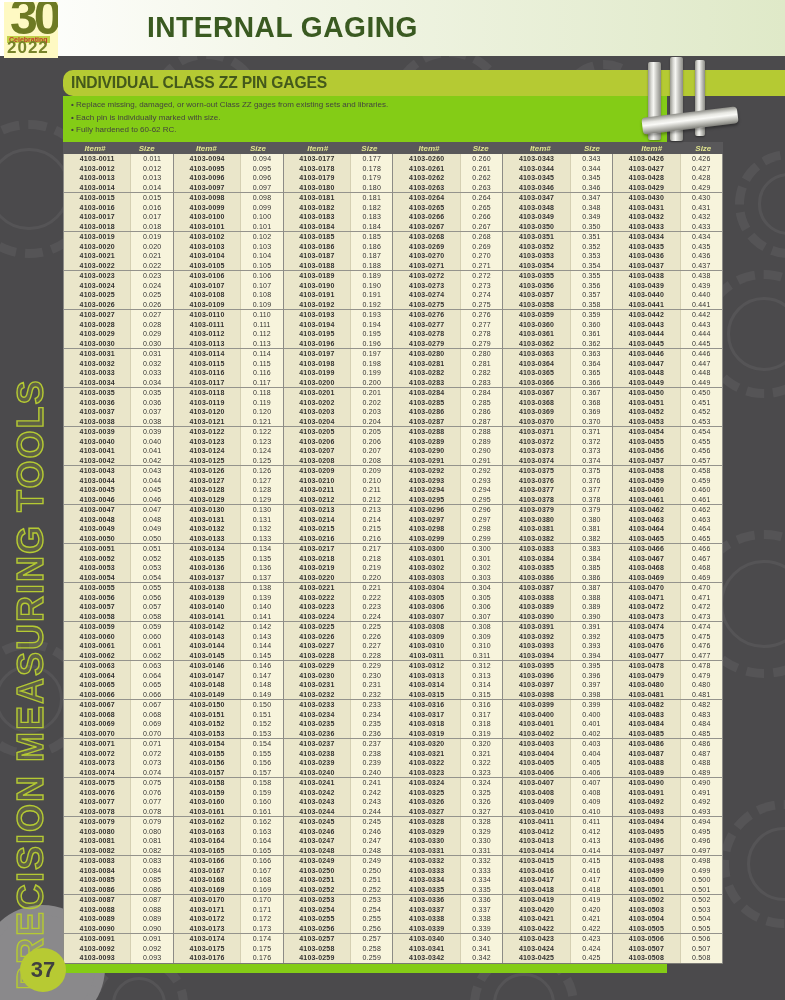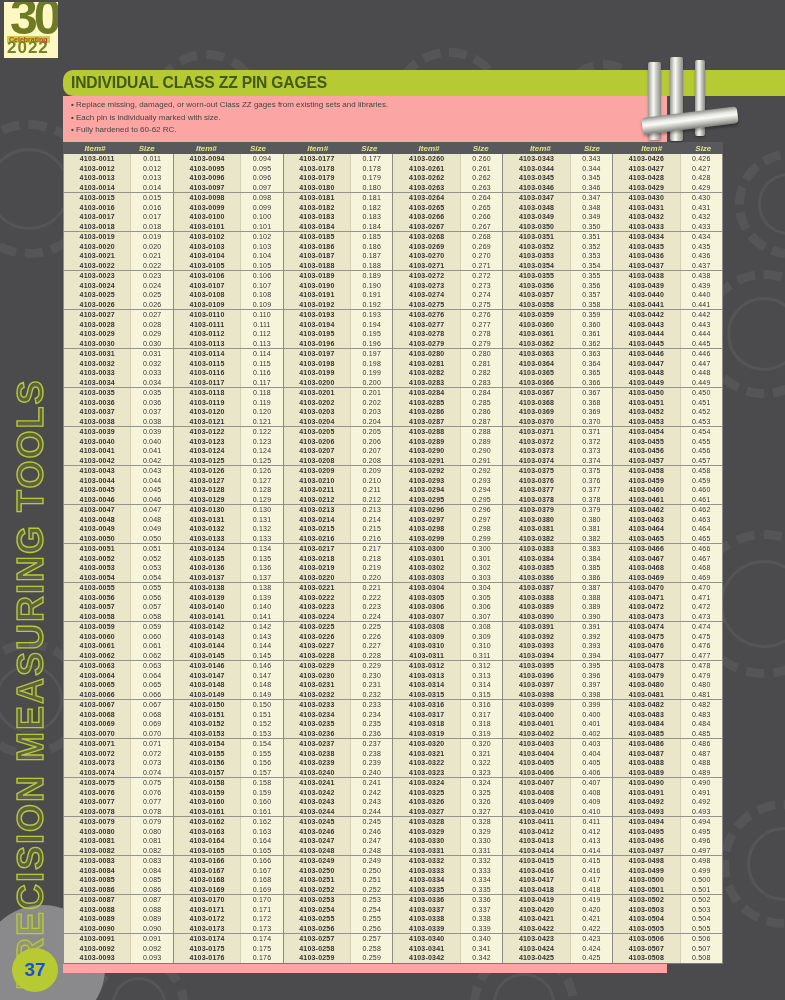--- a/index.html
+++ b/index.html
@@ -17,28 +17,28 @@
              color:#3a5a21;letter-spacing:.5px;transform:scaleX(.97);transform-origin:left;}
   .logo{position:absolute;left:4px;top:2px;width:54px;height:56px;background:#fef9c3;z-index:7;overflow:hidden;}
   .logo .n30{position:absolute;left:6px;top:-10px;font-size:50px;font-weight:bold;color:#6e7a24;line-height:1;letter-spacing:-4px;}
   .logo .celeb{position:absolute;left:3px;bottom:15px;font-size:7px;font-weight:bold;color:#c23a2c;
                background:rgba(183,202,51,.85);padding:0 2px;}
   .logo .year{position:absolute;left:3px;bottom:0px;font-size:17px;font-weight:bold;color:#77832a;letter-spacing:1px;}
   
   .sidetext{position:absolute;left:10px;top:386px;height:604px;writing-mode:vertical-rl;
             transform:rotate(180deg);font-size:36px;font-weight:bold;letter-spacing:2px;
             white-space:nowrap;color:rgba(181,202,51,.18);-webkit-text-stroke:1.4px #b5ca33;z-index:2;}
-  .pagebadge{position:absolute;left:12px;top:948px;width:46px;height:44px;border-radius:50%;
+  .pagebadge{position:absolute;left:20px;top:948px;width:46px;height:44px;border-radius:50%;
              background:#b7ca33;display:flex;align-items:center;justify-content:center;
-             font-size:19px;font-weight:bold;color:#1d4ed8;z-index:4;}
+             font-size:22px;font-weight:bold;color:#404040;z-index:4;}
   
   .sectionbar{position:absolute;left:63px;top:70px;width:756px;height:26px;background:#b5ca33;z-index:3;border-radius:10px;}
   .sectionbar .h{position:absolute;left:8px;top:3px;font-size:17px;font-weight:bold;color:#44591b;
                  letter-spacing:-.2px;transform:scaleX(.92);transform-origin:left;}
-  .creampanel{position:absolute;left:63px;top:96px;width:604px;height:877px;background:#fca5a5;z-index:3;}
+  .creampanel{position:absolute;left:63px;top:96px;width:604px;height:877px;background:#84cc16;z-index:3;}
   .bullets{position:absolute;top:3px;margin:0;padding:0;list-style:none;font-size:8px;color:#45443e;line-height:12.5px;}
   .bullets.left{left:8px;}
   .bullets.right{left:415px;}
   .bullets li::before{content:"•  ";font-weight:bold;}
   
   .thead{position:absolute;left:0px;top:46px;width:660px;height:12px;background:#59585a;display:flex;gap:8px;}
   .thead .hg{flex:1;display:flex;}
   .thead span{display:flex;align-items:center;justify-content:center;height:100%;
               color:#e0e48e;font-size:8px;font-weight:bold;font-style:italic;}
   .thead .hi{width:62%;} .thead .hs{width:38%;}
@@ -71,20 +71,23 @@
   <div class="gear" style="left:735px;top:150px;width:90px;height:90px;"></div>
   <div class="gear" style="left:700px;top:270px;width:110px;height:110px;"></div>
   <div class="gear" style="left:690px;top:530px;width:130px;height:130px;"></div>
   <div class="gear" style="left:720px;top:800px;width:110px;height:110px;"></div>
   <div class="gear" style="left:-40px;top:120px;width:120px;height:120px;"></div>
   <div class="gear" style="left:-30px;top:640px;width:100px;height:100px;"></div>
   <div class="gear" style="left:90px;top:955px;width:80px;height:80px;"></div>
   <div class="gear" style="left:470px;top:950px;width:90px;height:90px;"></div>
   <div class="gear solid" style="left:-20px;top:905px;width:105px;height:105px;"></div>
 
+  <div class="topband">
+    <div class="pagetitle">INTERNAL GAGING</div>
+  </div>
 
   <div class="logo">
     <div class="n30">30</div>
     <div class="celeb">Celebrating</div>
     <div class="year">2022</div>
   </div>
 
   <div class="sidetext">PRECISION MEASURING TOOLS</div>
 
   <div class="pagebadge">37</div>

